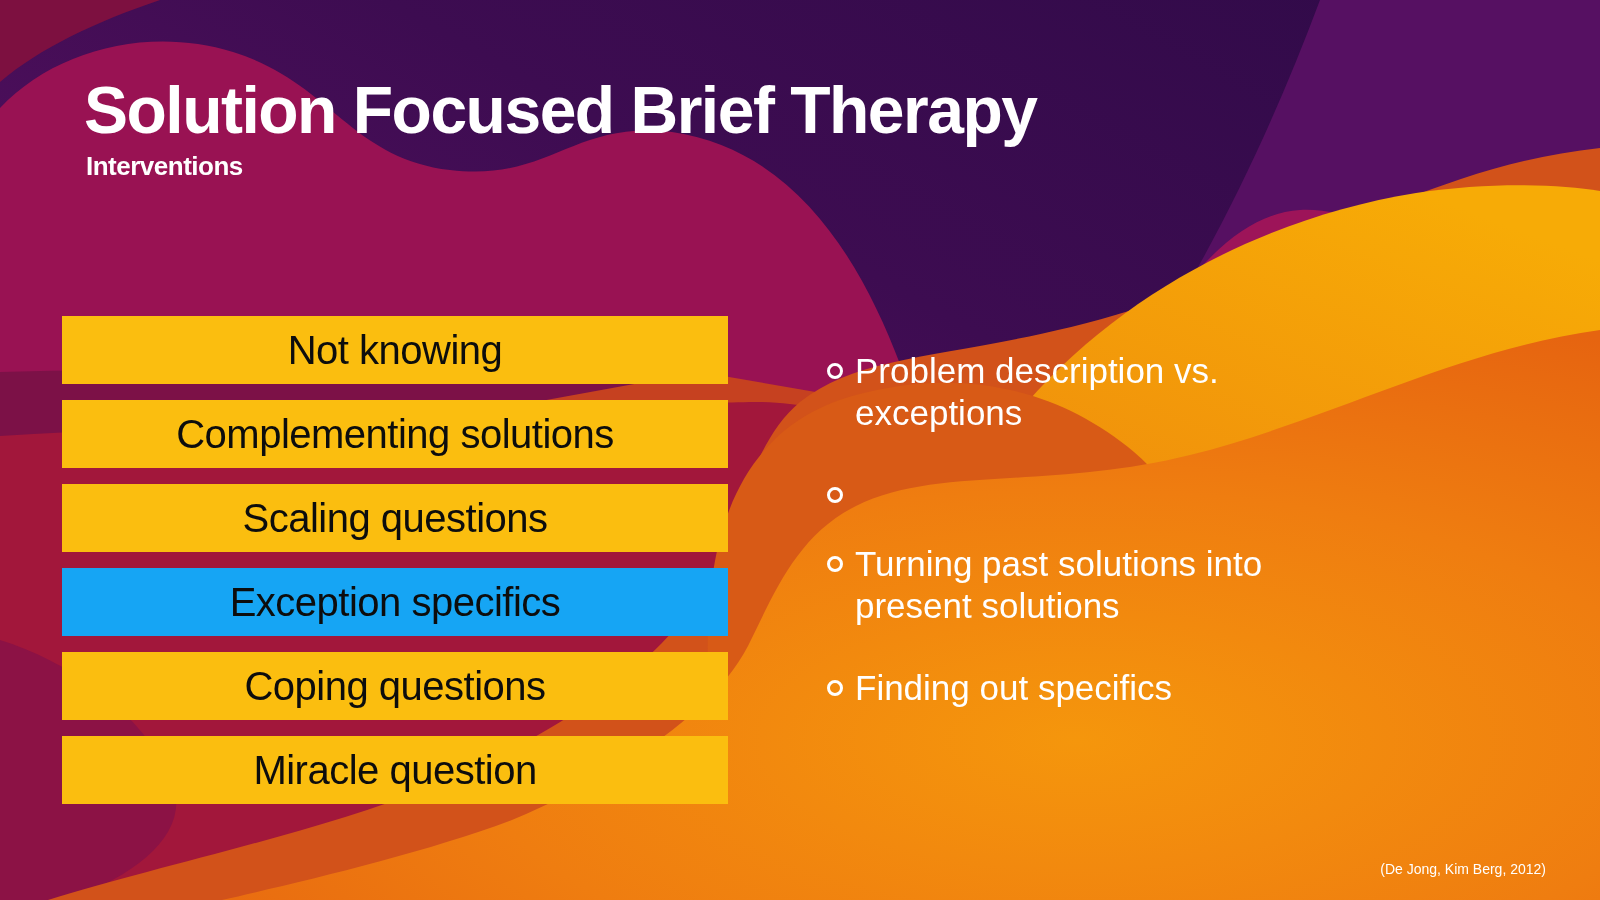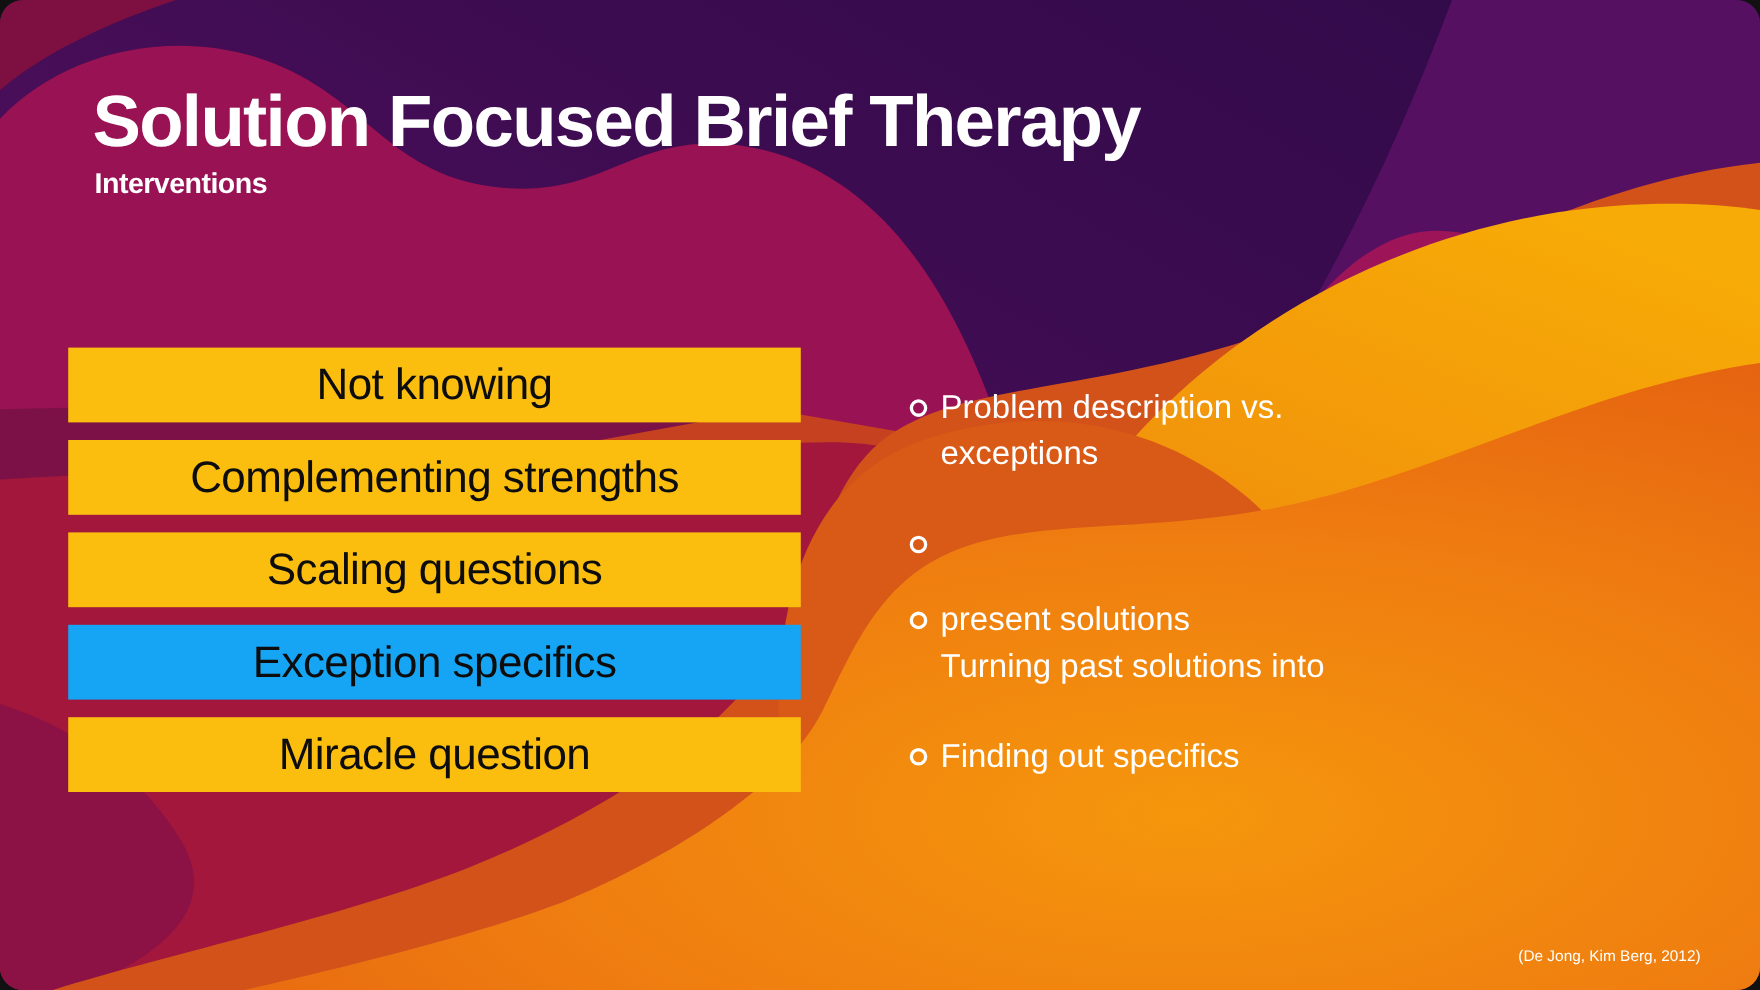--- a/index.html
+++ b/index.html
@@ -1,19 +1,18 @@
 <!DOCTYPE html>
 <html style="--yellow: #FBBE0F; --blue: #16A5F4; --btn-text: #0D0D0D; --white: #FFFFFF;"><head>
 <meta charset="utf-8">
 <style>
   html,body{margin:0;padding:0;background:#111;}
   .slide{
     position:relative;width:1600px;height:900px;overflow:hidden;
     font-family:"Liberation Sans", sans-serif;
-    border-radius:21px;
     -webkit-font-smoothing:antialiased;
   }
   .bg{position:absolute;inset:0;display:block;}
   .title{
     position:absolute;left:84px;top:72px;margin:0;
     font-size:66px;font-weight:700;letter-spacing:-1.5px;
     color:var(--white,#fff);white-space:nowrap;
   }
   .subtitle{
     position:absolute;left:86px;top:151px;margin:0;
@@ -33,21 +32,21 @@
   .btn[data-variant="blue"]{background:var(--blue,#16A5F4);}
   .bullets{
     position:absolute;left:827px;top:350px;margin:0;padding:0;
     list-style:none;width:680px;
   }
   .bullet{display:flex;align-items:flex-start;margin:0 0 40px 0;}
   .ring{
     flex:0 0 auto;width:10px;height:10px;border:3px solid var(--white,#fff);
     border-radius:50%;margin:13px 12px 0 0;
   }
-  .bt{color:var(--white,#fff);font-size:30px;line-height:42px;font-weight:400;}
+  .bt{color:var(--white,#fff);font-size:35px;line-height:42px;font-weight:400;}
   .bt span{display:block;white-space:nowrap;}
   .bt span:empty{display:none;}
   .citation{
     position:absolute;right:54px;top:861px;
     color:var(--white,#fff);font-size:14px;white-space:nowrap;
   }
 </style>
 </head>
 <body>
 
@@ -85,42 +84,43 @@
     <path d="M938,540 C1022,352 1212,226 1416,193 C1488,182 1558,184 1600,191 L1600,540 Z" fill="url(#gy)"></path>
     <path d="M708,664 C704,520 748,426 852,396 C962,365 1060,390 1134,452 C1202,510 1214,598 1182,666 L708,730 Z" fill="#D85A16"></path>
     <path d="M1600,330 C1455,350 1330,420 1190,455 C1048,490 936,466 856,506 C796,536 774,594 748,646 C712,716 612,778 512,820 C422,854 292,884 222,900 L1600,900 Z" fill="url(#go)"></path>
   </svg>
 
   <h1 class="title">Solution Focused Brief Therapy</h1>
   <h2 class="subtitle">Interventions</h2>
 
   <div class="buttons">
     <div class="btn" data-variant="yellow">Not knowing</div>
-    <div class="btn" data-variant="yellow">Complementing strengths</div>
+    <div class="btn" data-variant="yellow">Complementing solutions</div>
     <div class="btn" data-variant="yellow">Scaling questions</div>
     <div class="btn" data-variant="blue">Exception specifics</div>
+    <div class="btn" data-variant="yellow">Coping questions</div>
     <div class="btn" data-variant="yellow">Miracle question</div>
   </div>
 
   <ul class="bullets">
     <li class="bullet">
       <span class="ring"></span>
       <span class="bt">
         <span>Problem description vs.</span>
         <span>exceptions</span>
       </span>
     </li>
     <li class="bullet">
       <span class="ring"></span>
     </li>
     <li class="bullet">
       <span class="ring"></span>
       <span class="bt">
+        <span>Turning past solutions into</span>
         <span>present solutions</span>
-        <span>Turning past solutions into</span>
       </span>
     </li>
     <li class="bullet">
       <span class="ring"></span>
       <span class="bt">
         <span>Finding out specifics</span>
 
       </span>
     </li>
   </ul>

